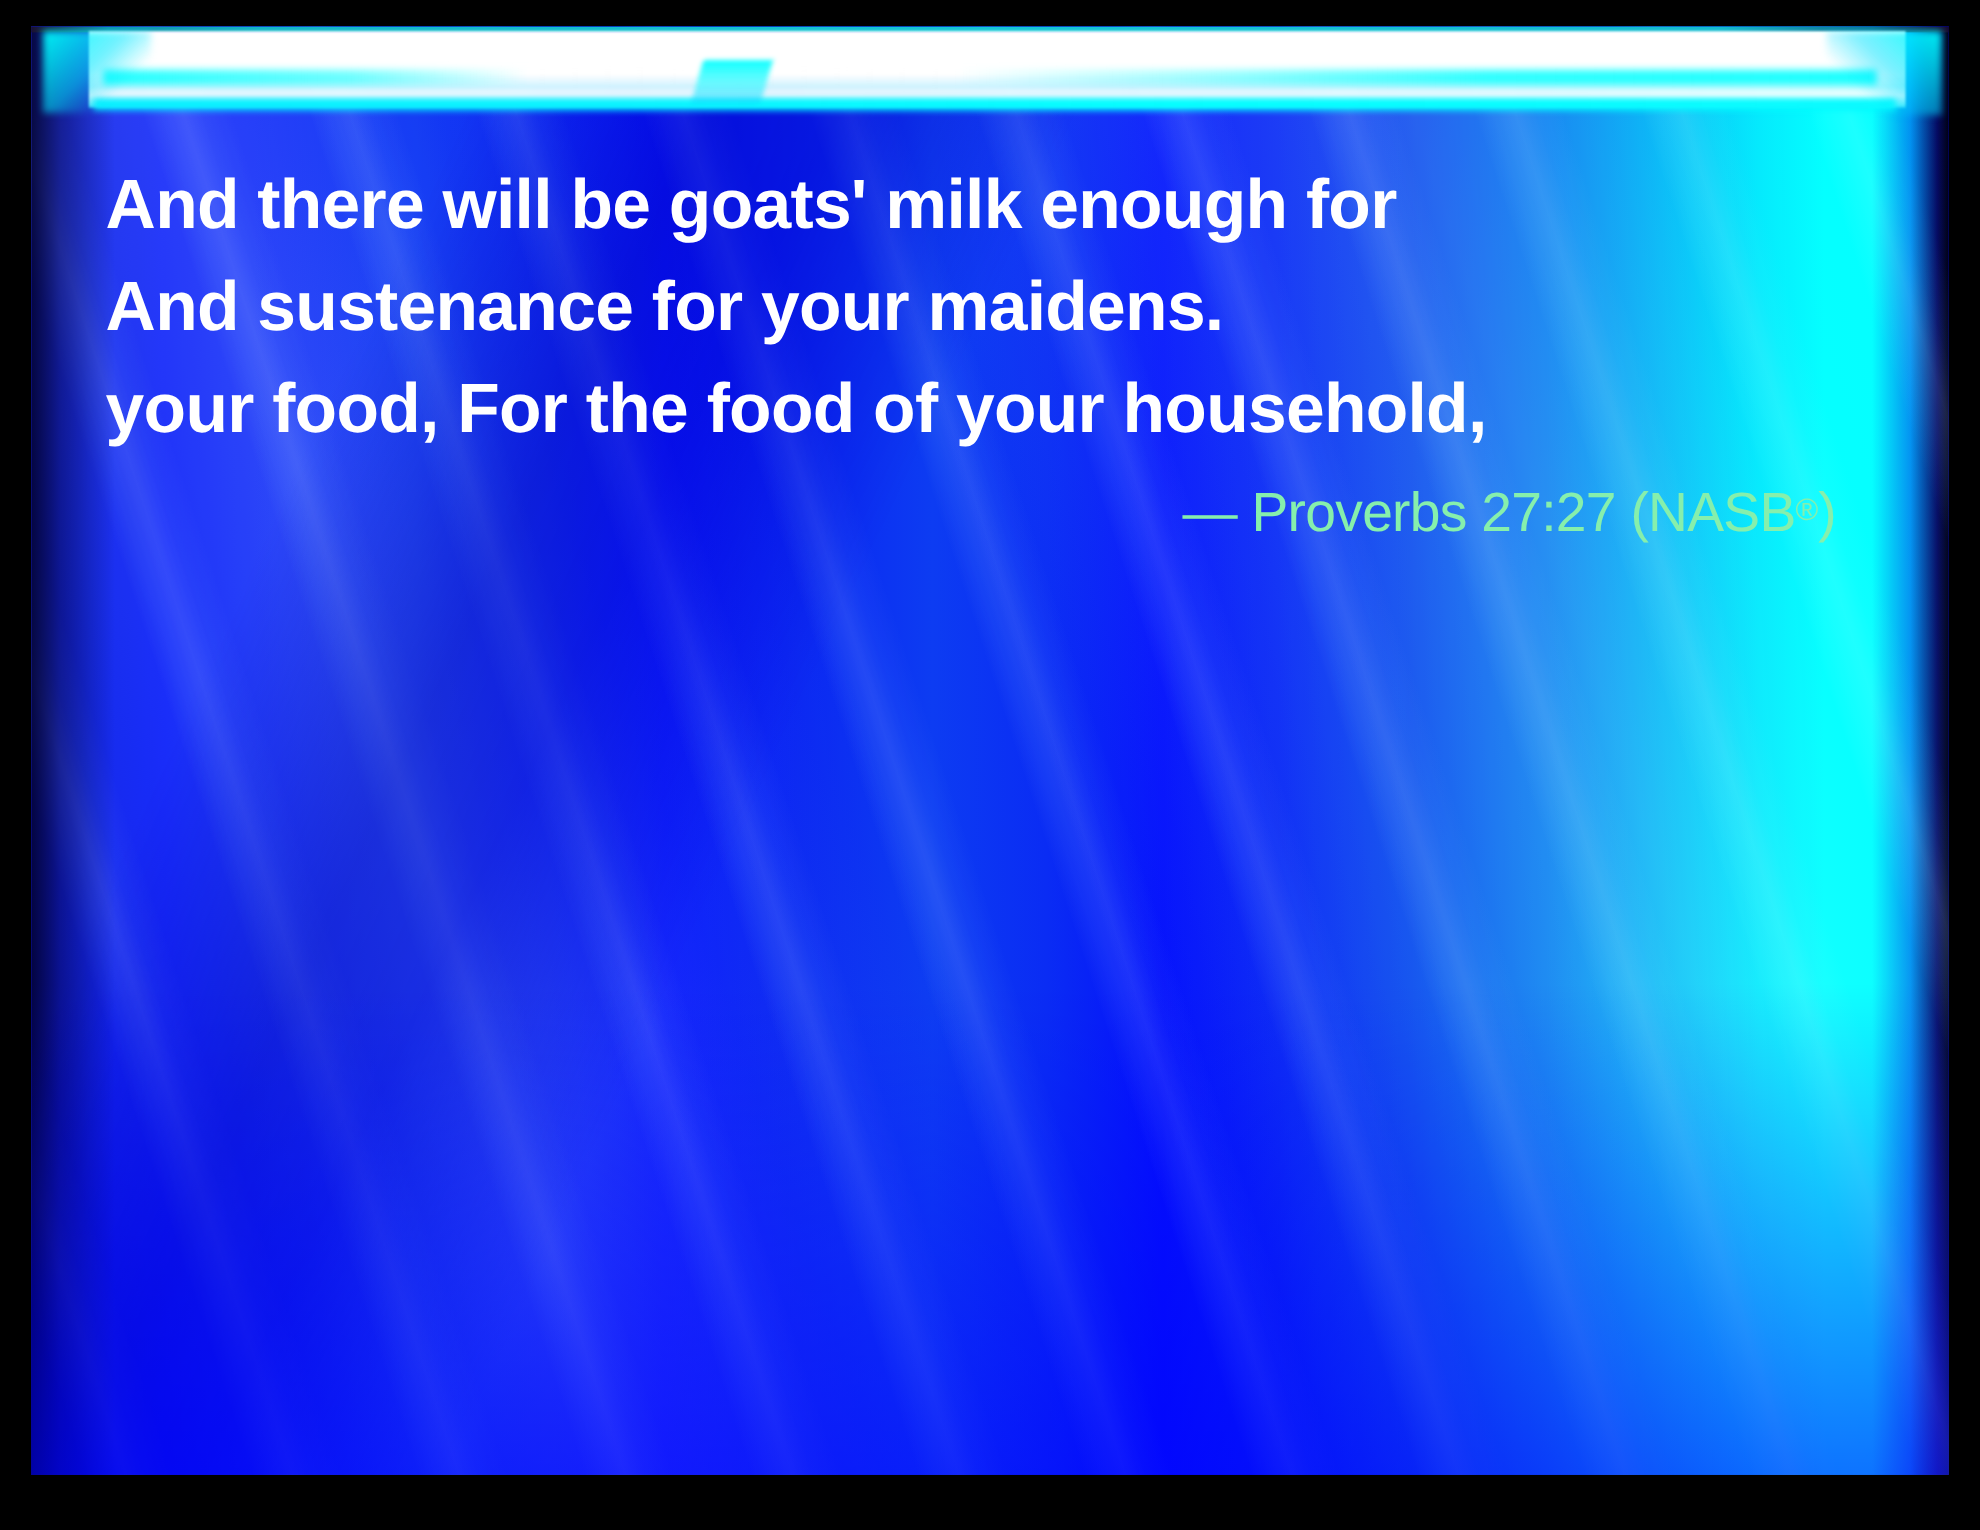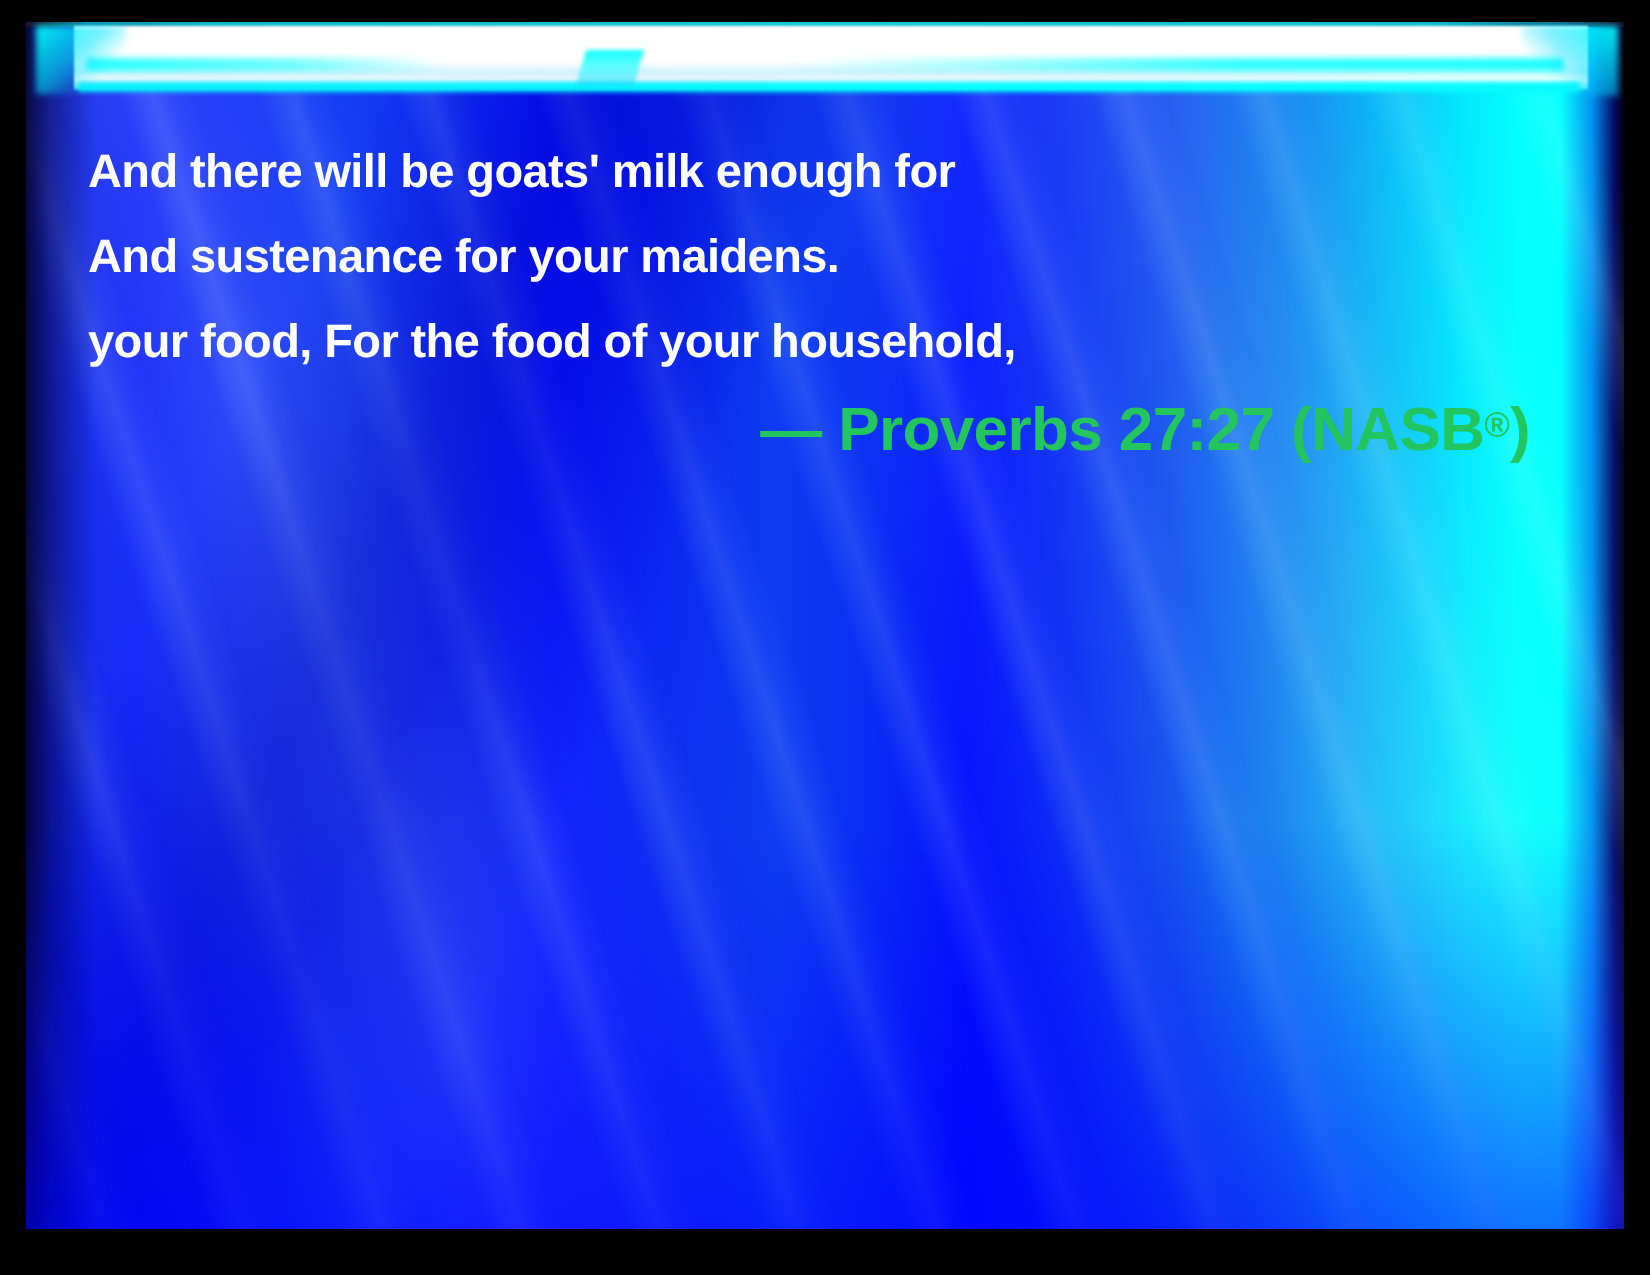--- a/index.html
+++ b/index.html
@@ -226,31 +226,31 @@
   #verse-block {
     position: absolute;
     left: 62px;
     top: 106px;
     width: 1450px;
   }
   .verse-line {
     color: #ffffff;
     font-family: "Liberation Sans", sans-serif;
     font-weight: bold;
-    font-size: 47px;
+    font-size: 58px;
     line-height: 85px;
     letter-spacing: -0.6px;
     white-space: nowrap;
     text-rendering: geometricPrecision;
   }
   #citation-line {
-    color: #22c55e;
+    color: #86efac;
     font-family: "Liberation Sans", sans-serif;
-    font-weight: bold;
-    font-size: 62px;
+    font-weight: normal;
+    font-size: 46px;
     line-height: 85px;
     letter-spacing: -0.6px;
     text-align: right;
     white-space: nowrap;
     padding-right: 8px;
   }
   .reg-mark {
     font-size: 0.56em;
     vertical-align: 0.38em;
     letter-spacing: 0;

